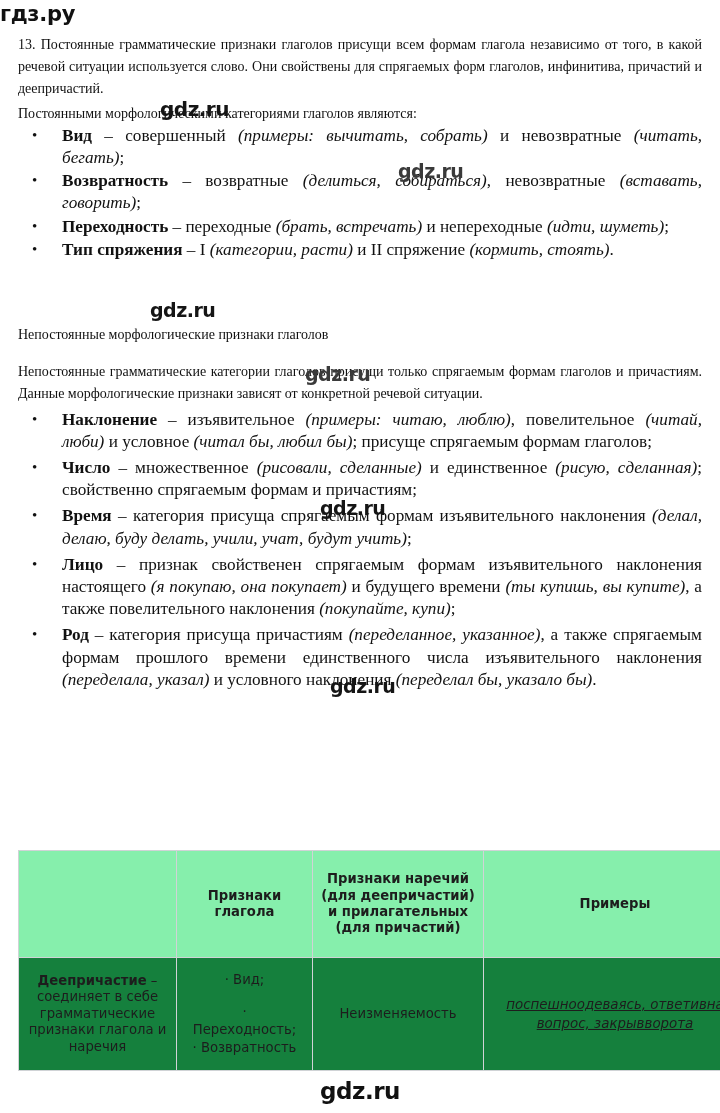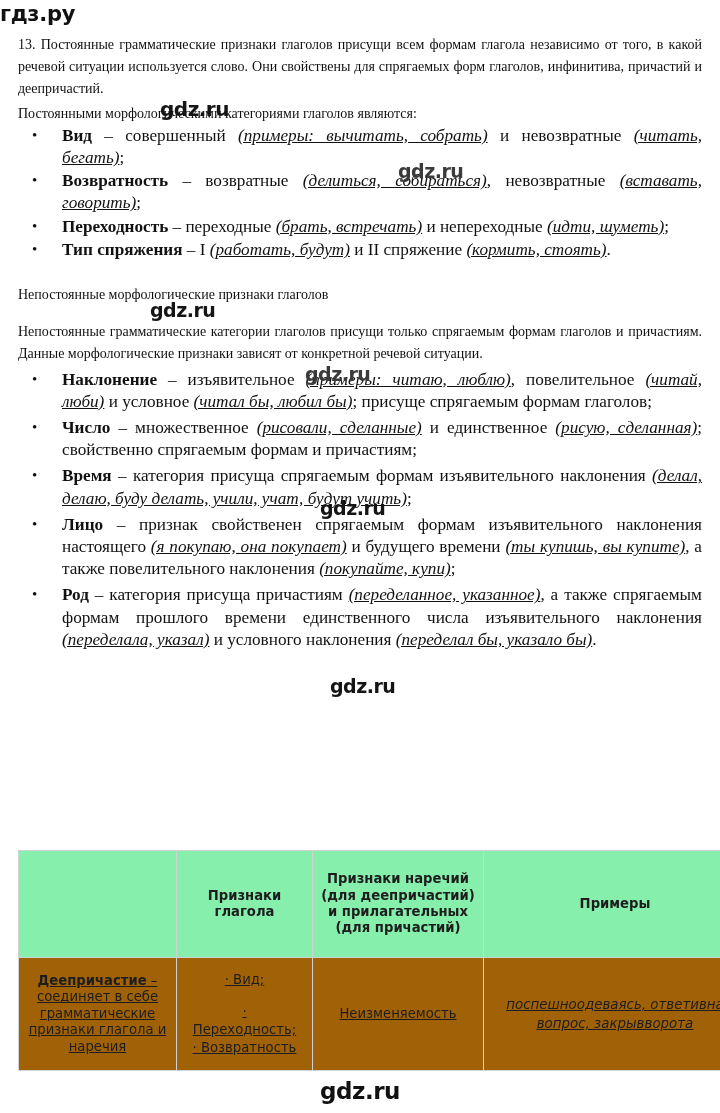--- a/index.html
+++ b/index.html
@@ -58,21 +58,21 @@
     width: 684px;
   }
 
   p.para {
     margin: 0;
     font-size: 14px;
     line-height: 22.2px;
     text-align: justify;
     text-justify: inter-word;
   }
-  p.para.nojust { text-align: left; }
+  p.para.nojust { text-align: left; margin-top: 40px; }
   .spacer-md { height: 15px; }
   .spacer-lg { height: 22px; }
 
   
   ul.blist {
     margin: 0;
     padding: 0;
     list-style: none;
   }
   ul.blist > li {
@@ -88,21 +88,21 @@
     content: "\2022";
     position: absolute;
     left: 14px;
     top: -1px;
     font-size: 15px;
     line-height: 22.2px;
   }
   ul.blist > li .lead {
     font-weight: bold;
   }
-  i, .it { font-style: italic; text-decoration: underline; }
+  i, .it { font-style: italic; }
 
   
   ul.note {
     margin: 6px 0 0 0;
     padding: 0;
     list-style: none;
   }
   ul.note > li {
     position: relative;
     padding-left: 38px;
@@ -152,21 +152,21 @@
     font-size: 13.2px;
     line-height: 16.4px;
     color: #1d1d1d;
   }
   .tbl thead td {
     background: #86efac;
     font-weight: bold;
     height: 98px;
   }
   .tbl thead td.hcorner { font-weight: normal; }
-  .tbl tbody td { height: 104px; background: #a16207; text-decoration: underline; }
+  .tbl tbody td { height: 104px; background: #15803d; }
   .tbl td.c1 { width: 147px; }
   .tbl td.c2 { width: 125px; }
   .tbl td.c3 { width: 160px; }
   .tbl td.c4 { width: 252px; }
 
   .cell-term { font-weight: bold; }
   .ex {
     font-style: italic;
     text-decoration: underline;
     line-height: 19px;
@@ -188,21 +188,21 @@
 
     <p class="para nojust" style="margin-top:2px;">Постоянными морфологическими категориями глаголов являются:</p>
 
     <ul class="blist">
       <li><span class="lead">Вид</span><span> –        совершенный </span><i>(примеры:      вычитать,        собрать)</i><span> и невозвратные </span><i>(читать, бегать)</i><span>;</span></li>
 
       <li><span class="lead">Возвратность</span><span> –         возвратные </span><i>(делиться,         собираться)</i><span>, невозвратные </span><i>(вставать, говорить)</i><span>;</span></li>
 
       <li><span class="lead">Переходность</span><span> –           переходные </span><i>(брать,          встречать)</i><span> и непереходные </span><i>(идти, шуметь)</i><span>;</span></li>
 
-      <li><span class="lead">Тип спряжения</span><span> – I </span><i>(работать,   будут)</i><span> и II  спряжение </span><i>(кормить, стоять)</i><span>.</span></li>
+      <li><span class="lead">Тип спряжения</span><span> – I </span><i>(категории,   расти)</i><span> и II  спряжение </span><i>(кормить, стоять)</i><span>.</span></li>
     </ul>
 
     <div class="spacer-lg"></div>
 
     <p class="para nojust">Непостоянные морфологические признаки глаголов</p>
 
     <div class="spacer-md"></div>
 
     <p class="para">Непостоянные грамматические категории глаголов присущи только спрягаемым формам глаголов и причастиям. Данные морфологические признаки зависят от конкретной речевой ситуации.</p>
 

